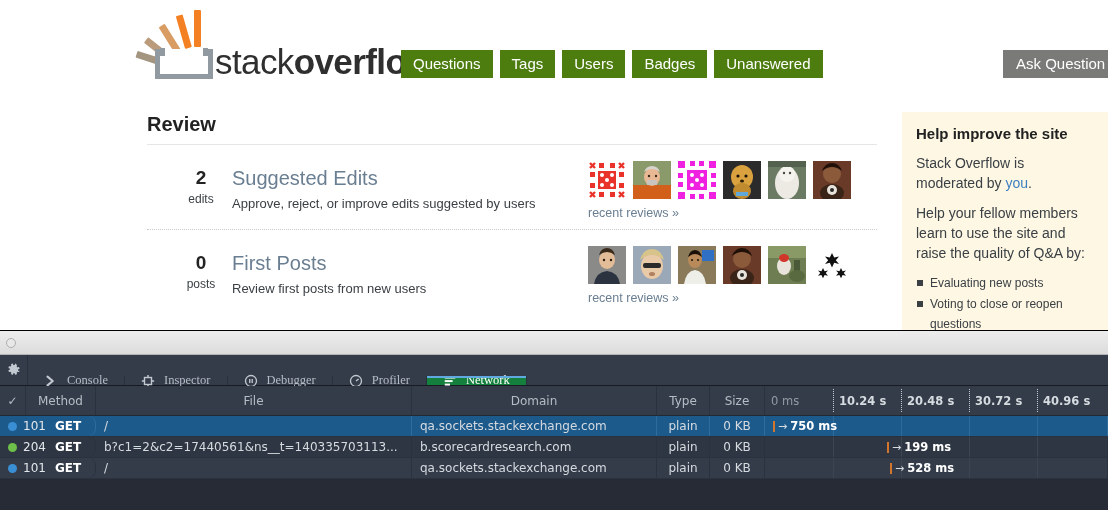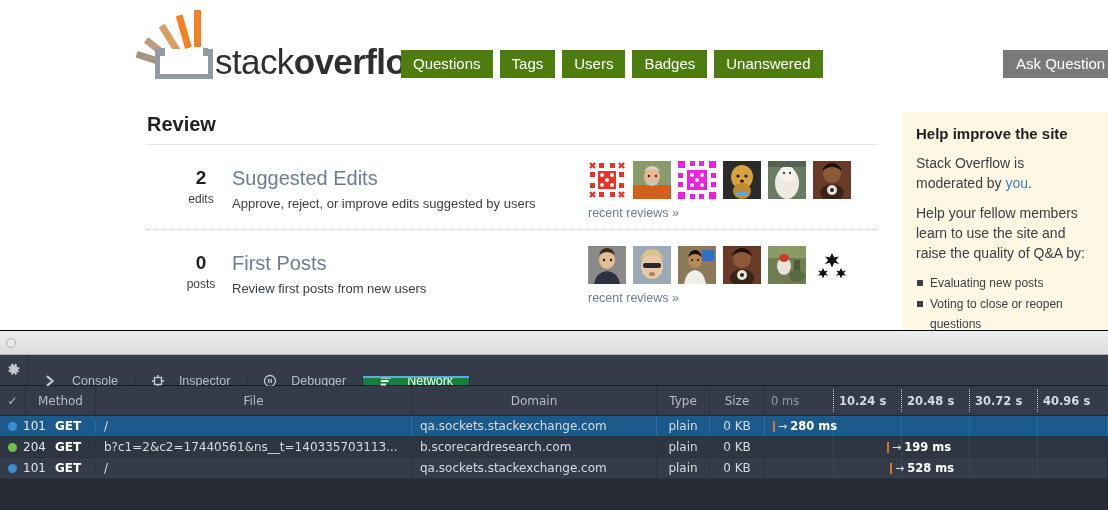--- a/index.html
+++ b/index.html
@@ -201,26 +201,26 @@
     align-items: stretch;
     border-bottom: 1px solid #171C22;
   }
   #dt-settings {
     width: 28px;
     display: flex; align-items: center; justify-content: center;
     border-right: 1px solid #27303C;
     cursor: pointer;
   }
   .dt-tab {
-    display: flex; align-items: center; gap: 14px;
+    display: flex; align-items: center; gap: 9px;
     padding: 0 16px;
     border-right: 1px solid #27303C;
     color: #B6BDC6;
     font-size: 12.5px;
-    font-family: Liberation Sans, sans-serif;
+    font-family: Liberation Serif, serif;
     cursor: pointer;
     white-space: nowrap;
     position: relative;
     margin-top: 21px;
   }
   .dt-tab.active {
     background: #15803d;
     color: #FFFFFF;
   }
   .dt-tab.active::before {
@@ -575,20 +575,29 @@
       <span class="dt-ico">
         <svg viewBox="0 0 16 16" fill="none" stroke="#C3C9D1" stroke-width="1.5">
             <circle cx="8" cy="8" r="6.3"></circle>
             <path d="M6.6 5.6v4.8M9.4 5.6v4.8" stroke-width="1.5"></path>
           </svg>
       </span>
       <span>Debugger</span>
     </div>
 
 
+    <div class="dt-tab">
+      <span class="dt-ico">
+        <svg viewBox="0 0 16 16" fill="none" stroke="#C3C9D1" stroke-width="1.5">
+            <circle cx="8" cy="8" r="6.3"></circle>
+            <path d="M8 8l3-2.4"></path>
+          </svg>
+      </span>
+      <span>Profiler</span>
+    </div>
 
     <div class="dt-tab active">
       <span class="dt-ico">
         <svg viewBox="0 0 16 16" fill="#FFFFFF">
             <rect x="2" y="3" width="12" height="2.2"></rect>
             <rect x="2" y="7" width="9" height="2.2"></rect>
             <rect x="2" y="11" width="6" height="2.2"></rect>
           </svg>
       </span>
       <span>Network</span>
@@ -624,21 +633,21 @@
       <div class="nc nc-type">plain</div>
       <div class="nc nc-size">0 KB</div>
       <div class="nc nc-time">
         <span class="gridline" style="left:68px"></span>
           <span class="gridline" style="left:136px"></span>
           <span class="gridline" style="left:204px"></span>
           <span class="gridline" style="left:272px"></span>
         <span class="timebar" style="left:8px">
           <span class="tb-mark"></span>
           <span class="tb-arrow">→</span>
-          <span class="tb-label">280 ms</span>
+          <span class="tb-label">750 ms</span>
         </span>
       </div>
     </div>
 
     <div class="nrow alt">
       <div class="nc nc-status">
         <span class="dot green"></span>
         <span class="st-code">204</span>
         <span class="st-method">GET</span>
       </div>

